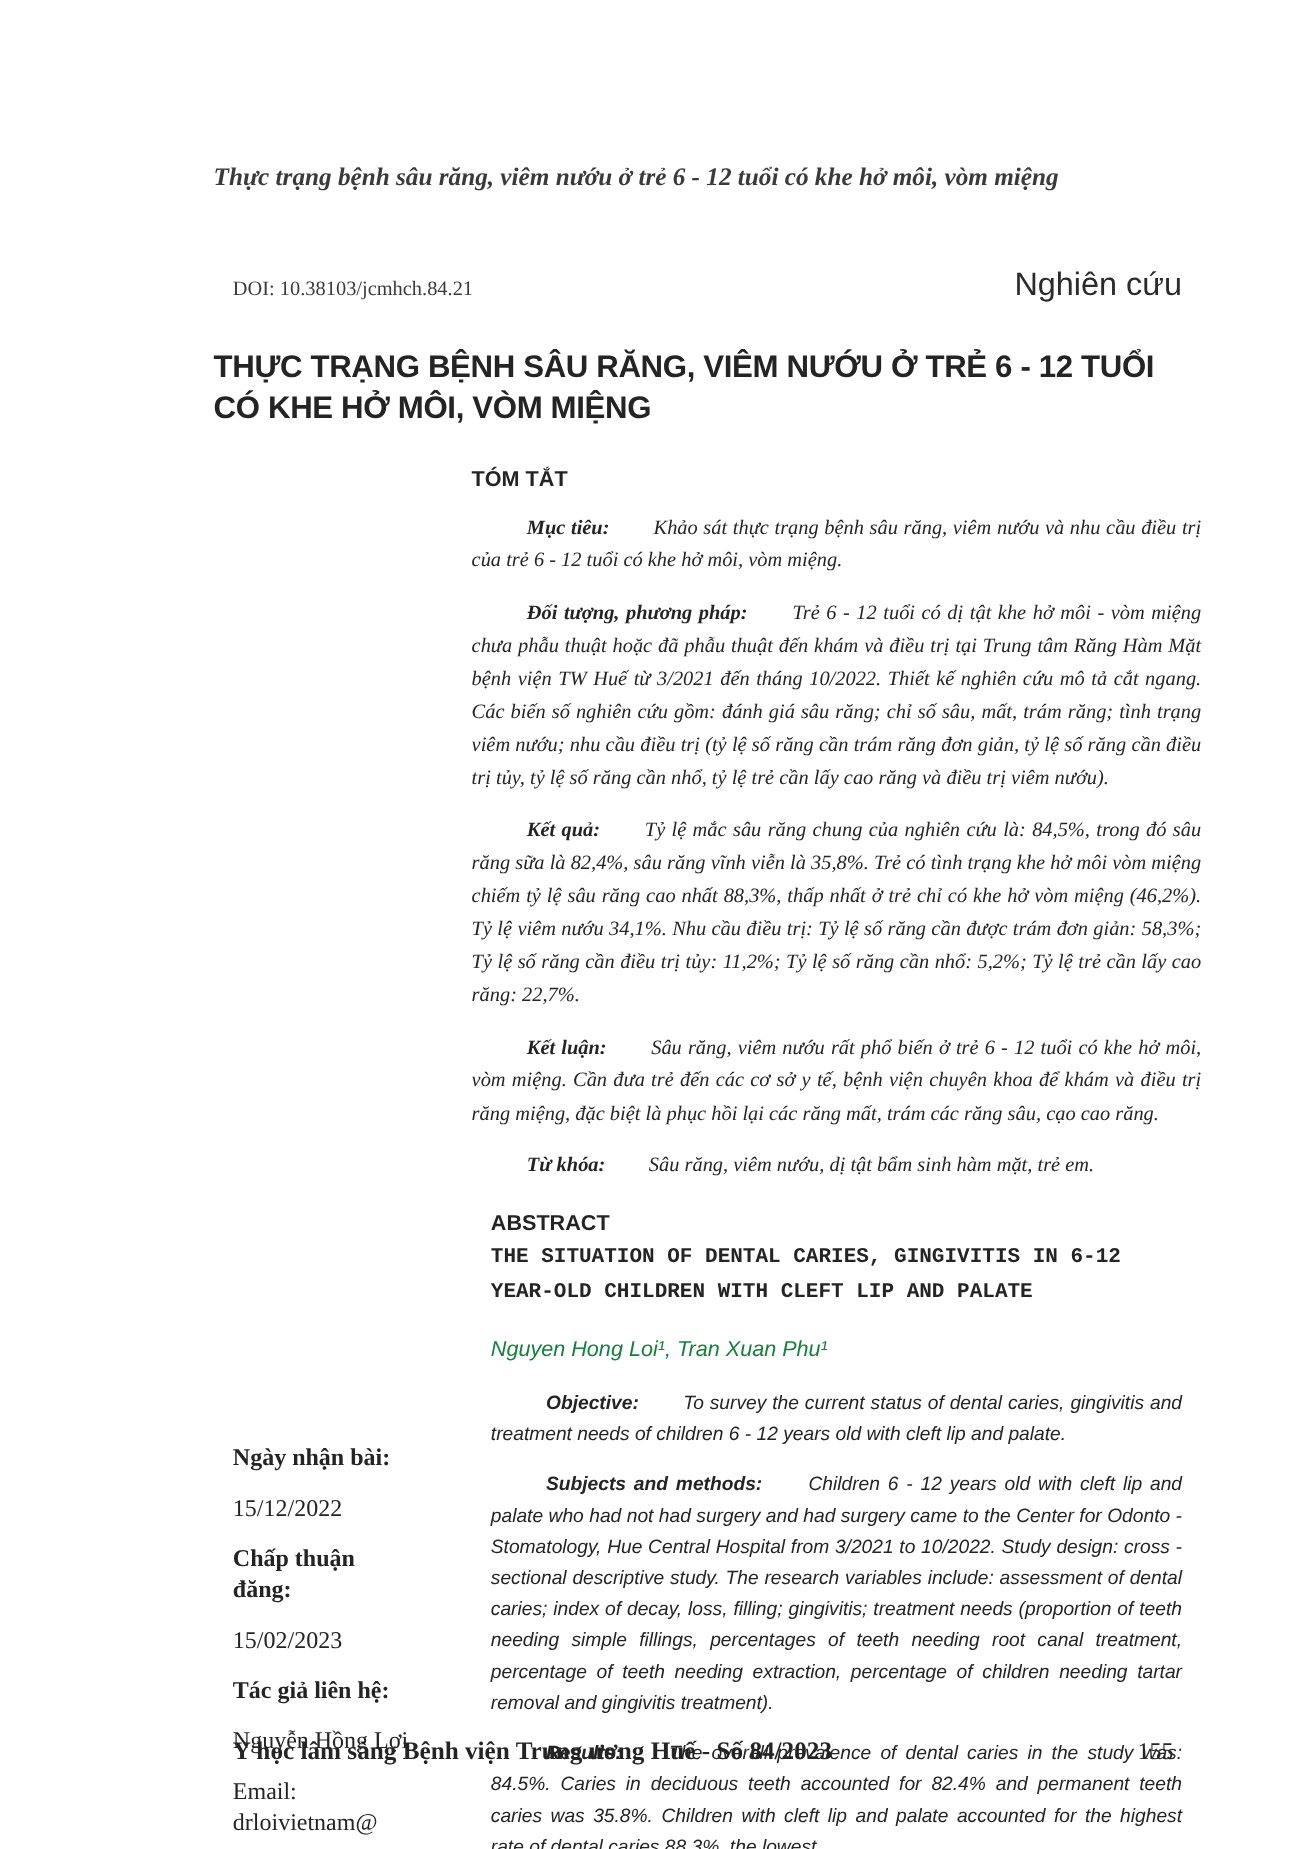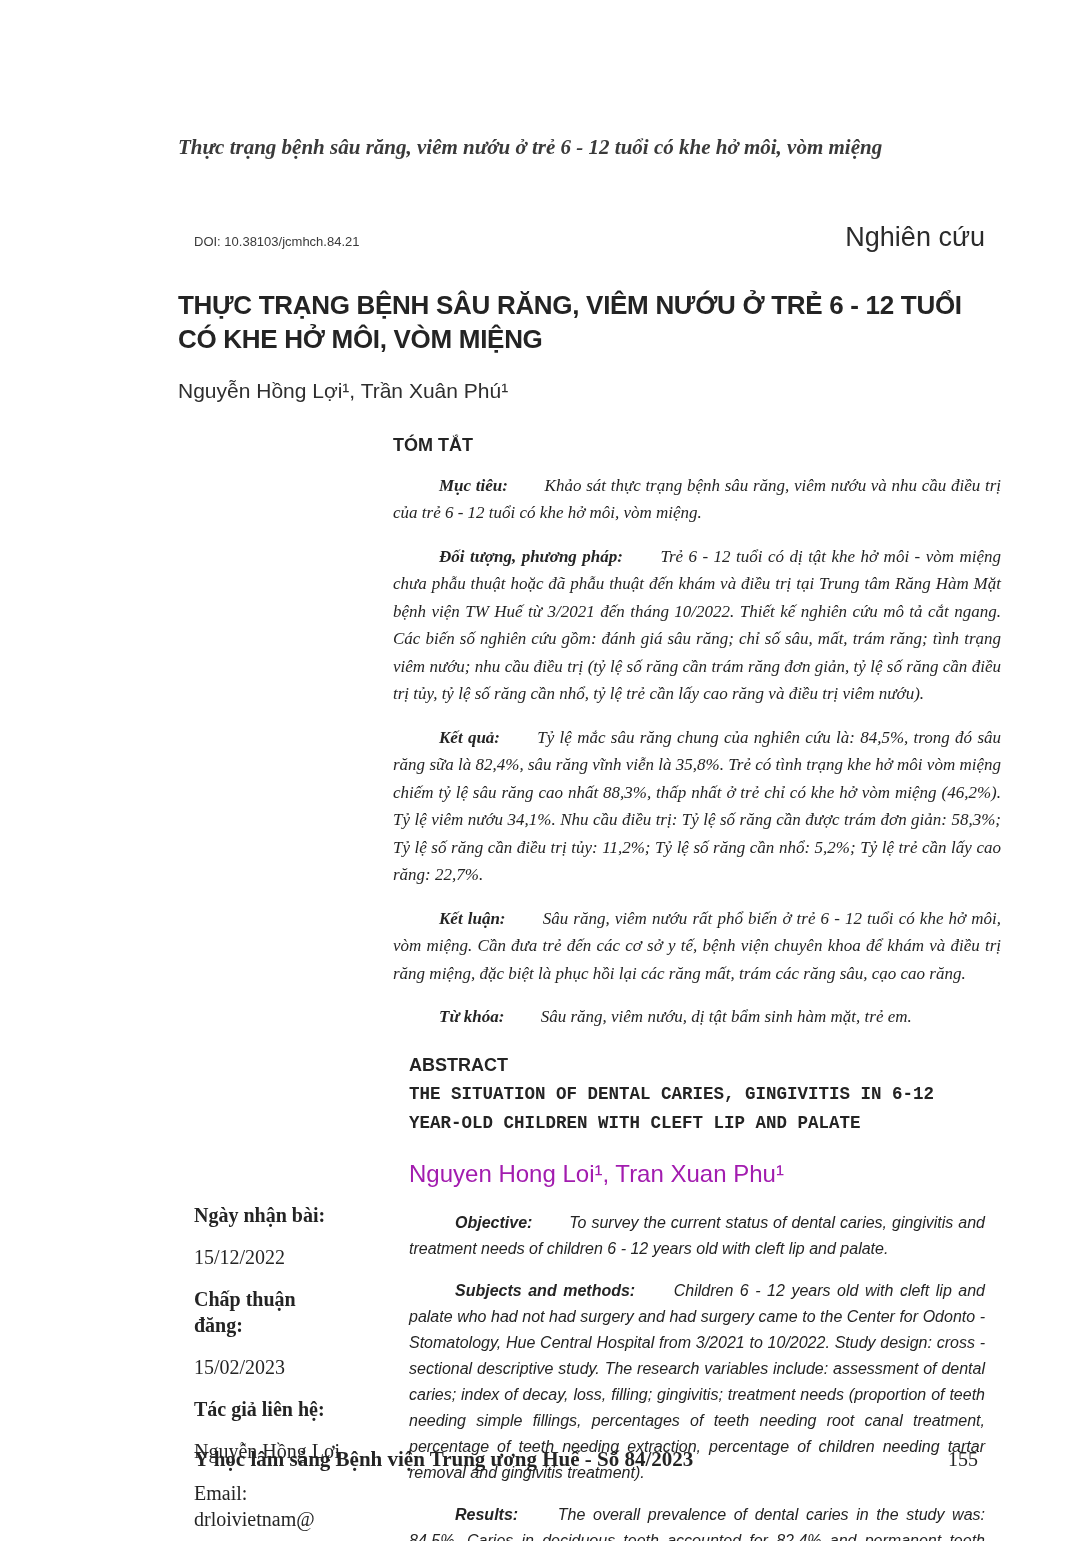--- a/index.html
+++ b/index.html
@@ -23,22 +23,22 @@
     line-height: 26px;
     color: #3a3a3a;
   }
   .doi-row {
     margin-top: 46px;
     display: flex;
     justify-content: space-between;
     align-items: baseline;
   }
   .doi {
-    font-family: Liberation Sans, sans-serif;
-    font-size: 13px;
+    font-family: Liberation Serif, serif;
+    font-size: 17px;
     color: #3a3a3a;
   }
   .section-label {
     font-family: "Liberation Sans", sans-serif;
     font-size: 27px;
     color: #2b2b2b;
   }
   .article-title {
     margin-top: 20px;
     font-family: "Liberation Sans", sans-serif;
@@ -89,22 +89,23 @@
     font-weight: bold;
     font-size: 17.5px;
     line-height: 29px;
     color: #242424;
     margin-top: 4px;
   }
   .abs-authors {
     margin-top: 22px;
     margin-bottom: 22px;
     font-family: "Liberation Sans", sans-serif;
-    font-size: 24px;
-    color: #a21caf;
+    font-style: italic;
+    font-size: 18px;
+    color: #15803d;
   }
   .en-para {
     font-family: "Liberation Sans", sans-serif;
     font-style: italic;
     font-size: 16px;
     line-height: 26px;
     text-align: justify;
     text-indent: 30px;
     color: #242424;
   }
@@ -148,21 +149,20 @@
 
   <div class="running-head">Thực trạng bệnh sâu răng, viêm nướu ở trẻ 6 - 12 tuổi có khe hở môi, vòm miệng</div>
 
   <div class="doi-row">
     <span class="doi">DOI: 10.38103/jcmhch.84.21</span>
     <span class="section-label">Nghiên cứu</span>
   </div>
 
   <h1 class="article-title">THỰC TRẠNG BỆNH SÂU RĂNG, VIÊM NƯỚU Ở TRẺ 6 - 12 TUỔI CÓ KHE HỞ MÔI, VÒM MIỆNG</h1>
 
-  <div class="authors">Nguyễn Hồng Lợi¹, Trần Xuân Phú¹</div>
 
   <div class="abstract-col">
 
     <div class="block-heading">TÓM TẮT</div>
 
     <p class="vn-para"><span class="lead">Mục tiêu:</span> <span>Khảo sát thực trạng bệnh sâu răng, viêm nướu và nhu cầu điều trị của trẻ 6 - 12 tuổi có khe hở môi, vòm miệng.</span></p>
 
     <p class="vn-para"><span class="lead">Đối tượng, phương pháp:</span> <span>Trẻ 6 - 12 tuổi có dị tật khe hở môi - vòm miệng chưa phẫu thuật hoặc đã phẫu thuật đến khám và điều trị tại Trung tâm Răng Hàm Mặt bệnh viện TW Huế từ 3/2021 đến tháng 10/2022. Thiết kế nghiên cứu mô tả cắt ngang. Các biến số nghiên cứu gồm: đánh giá sâu răng; chỉ số sâu, mất, trám răng; tình trạng viêm nướu; nhu cầu điều trị (tỷ lệ số răng cần trám răng đơn giản, tỷ lệ số răng cần điều trị tủy, tỷ lệ số răng cần nhổ, tỷ lệ trẻ cần lấy cao răng và điều trị viêm nướu).</span></p>
 
     <p class="vn-para"><span class="lead">Kết quả:</span> <span>Tỷ lệ mắc sâu răng chung của nghiên cứu là: 84,5%, trong đó sâu răng sữa là 82,4%, sâu răng vĩnh viễn là 35,8%. Trẻ có tình trạng khe hở môi vòm miệng chiếm tỷ lệ sâu răng cao nhất 88,3%, thấp nhất ở trẻ chỉ có khe hở vòm miệng (46,2%). Tỷ lệ viêm nướu 34,1%. Nhu cầu điều trị: Tỷ lệ số răng cần được trám đơn giản: 58,3%; Tỷ lệ số răng cần điều trị tủy: 11,2%; Tỷ lệ số răng cần nhổ: 5,2%; Tỷ lệ trẻ cần lấy cao răng: 22,7%.</span></p>

